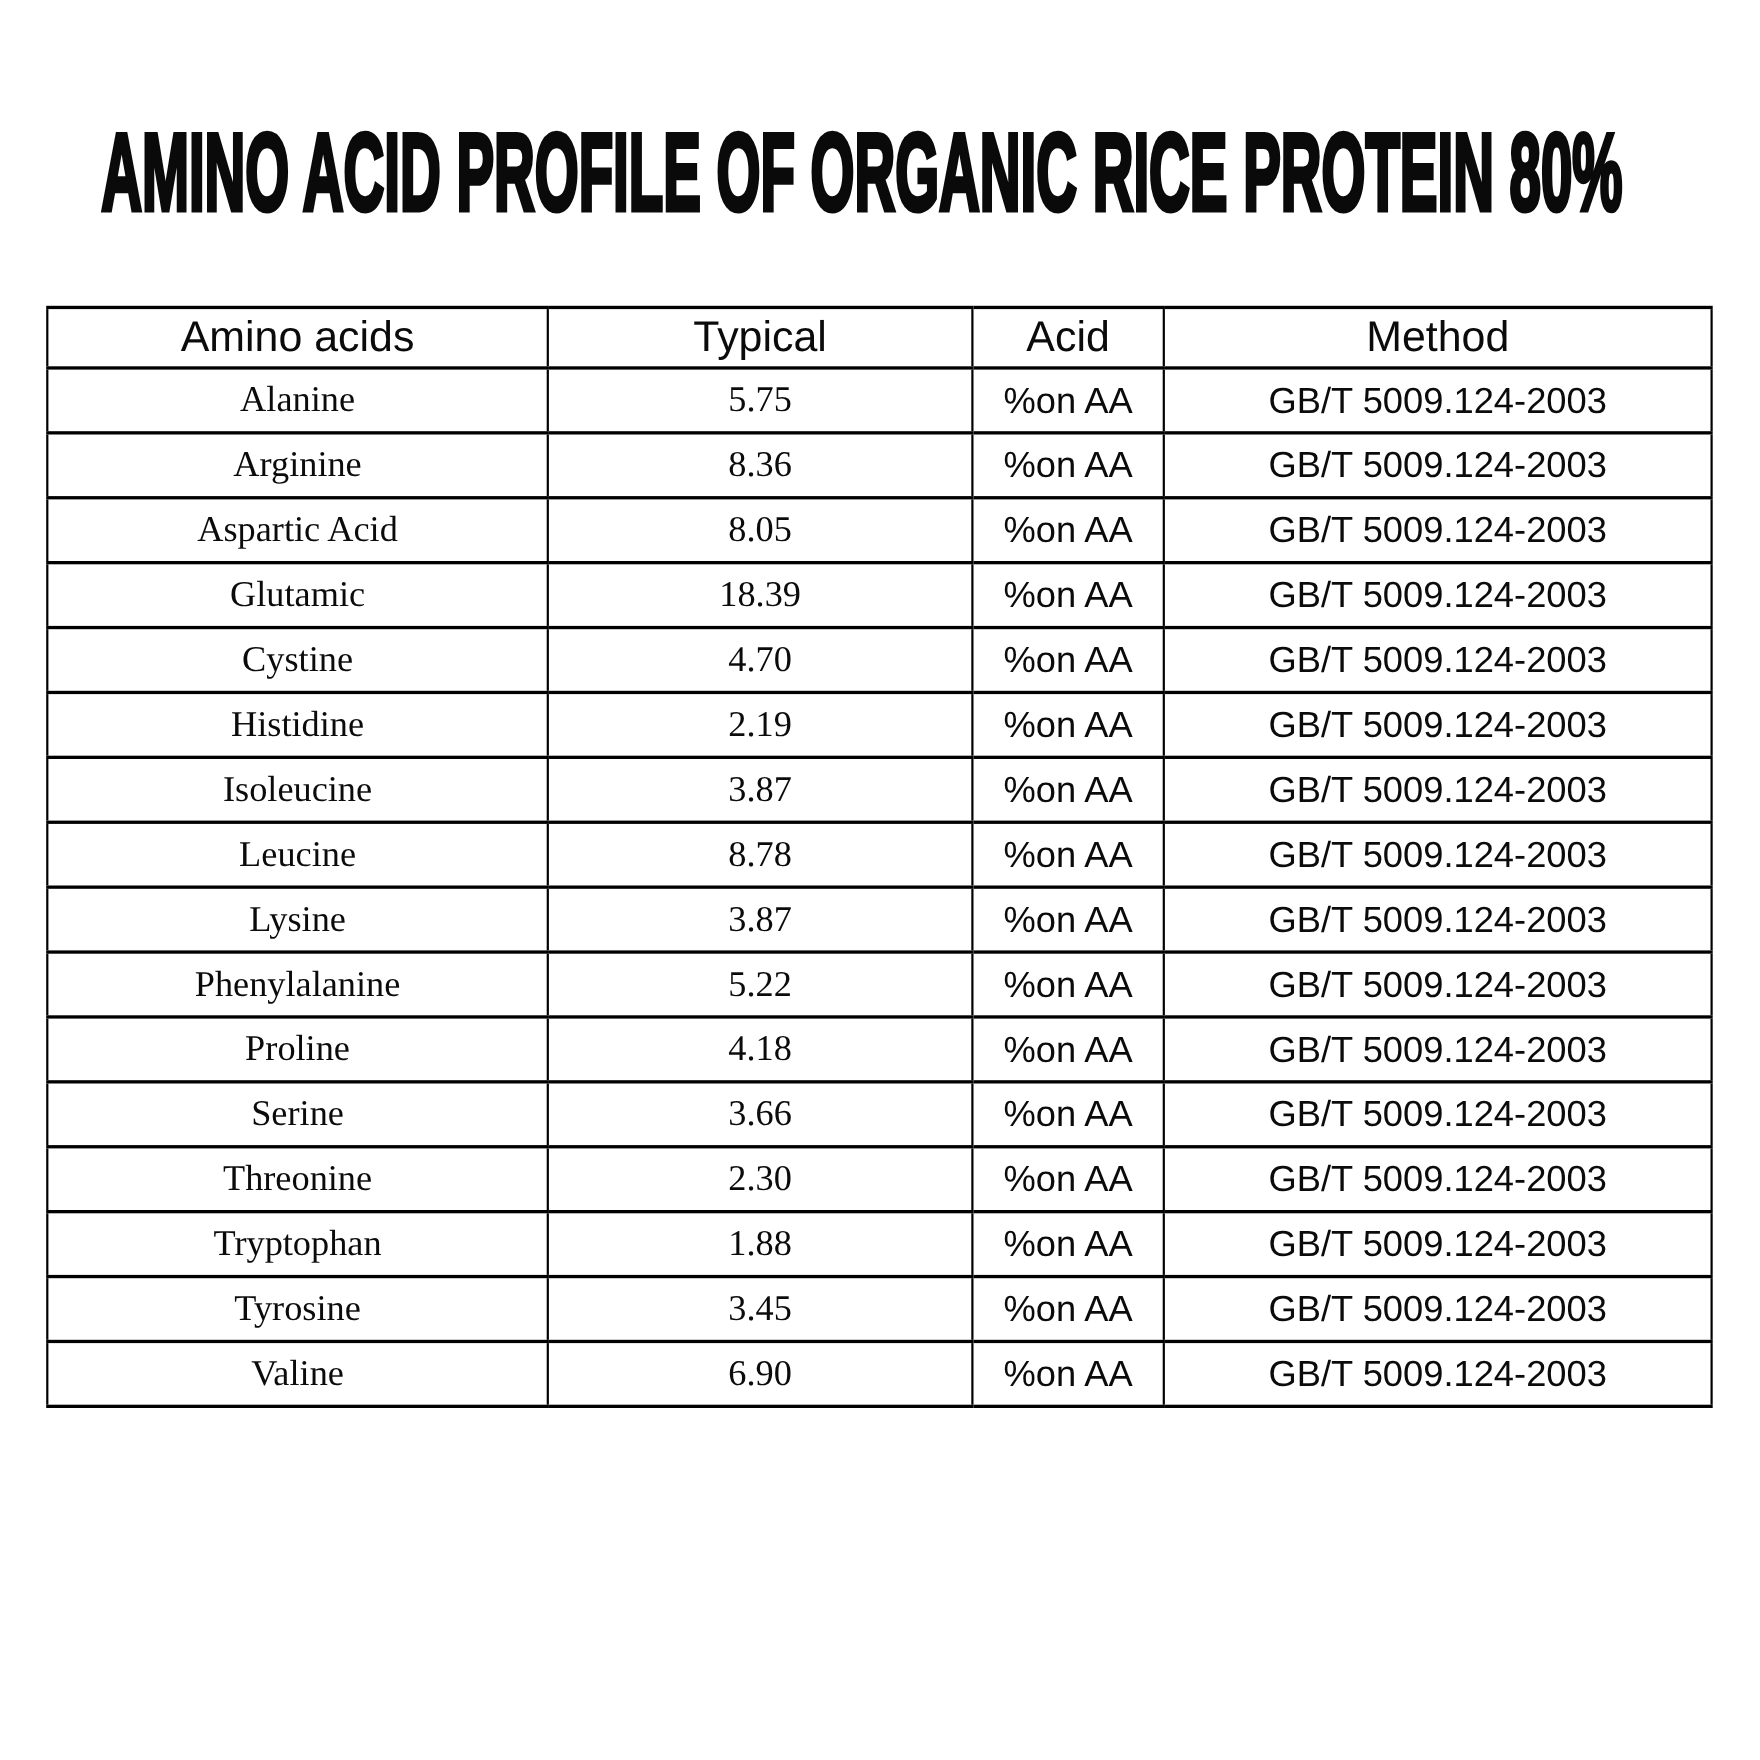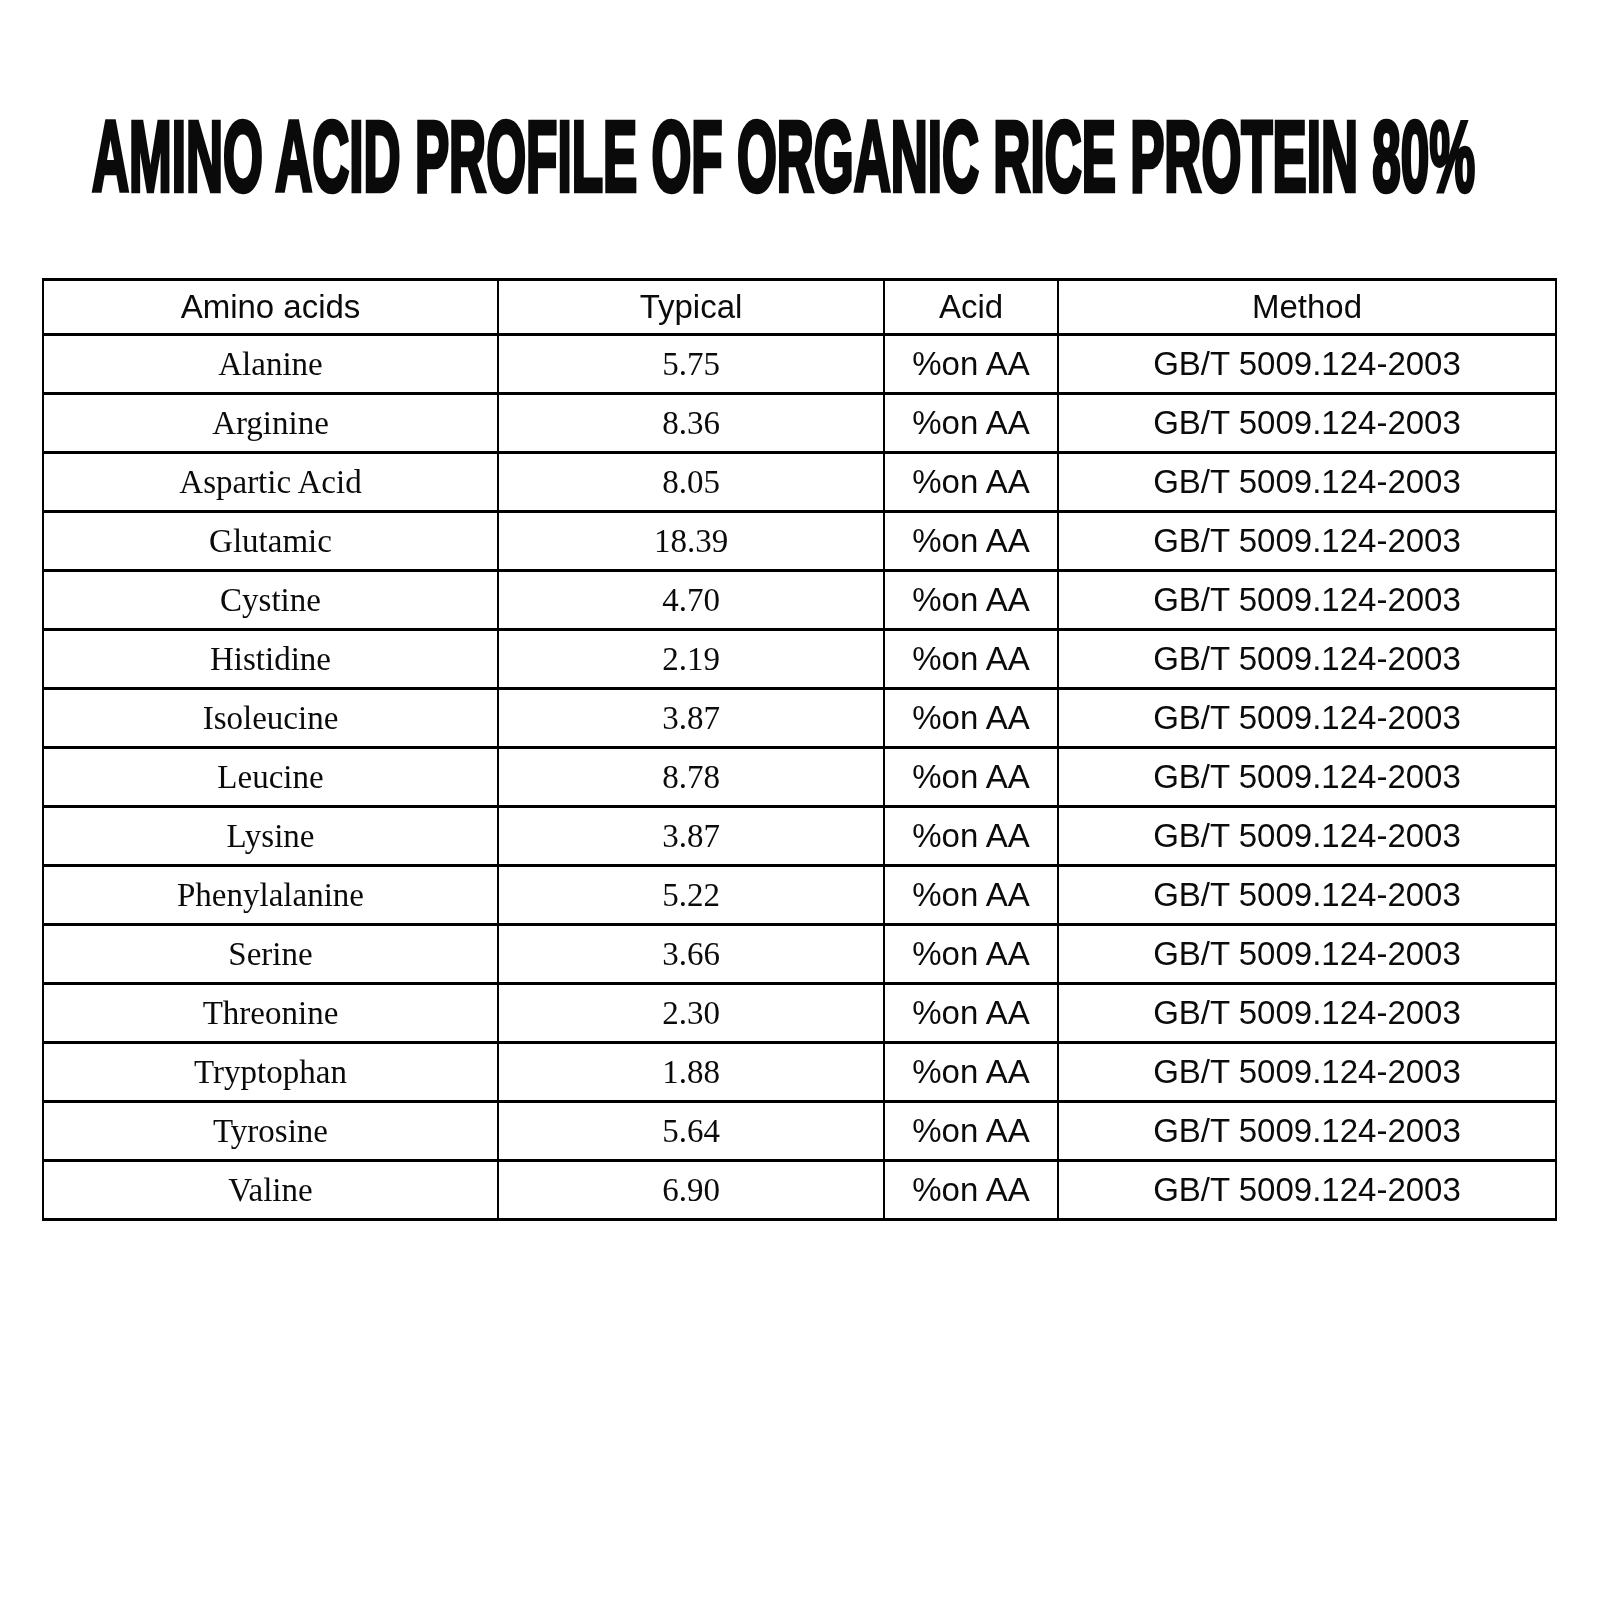--- a/index.html
+++ b/index.html
@@ -46,21 +46,21 @@
     border-bottom: 3px solid #000000;
     text-align: center;
     vertical-align: middle;
     padding: 0;
     overflow: hidden;
   }
   .aa-table th {
     height: 52px;
     font-family: "Liberation Sans", sans-serif;
     font-weight: 400;
-    font-size: 33px;
+    font-size: 39px;
     color: #0b0b0b;
   }
   .aa-table td {
     height: 56px;
     font-size: 33px;
   }
   .cell-serif {
     font-family: "Liberation Serif", "DejaVu Serif", serif;
     font-size: 36px;
     color: #0b0b0b;
@@ -161,20 +161,26 @@
   </tr>
 
 
   <tr>
     <td class="cell-serif">Phenylalanine</td>
     <td class="cell-serif">5.22</td>
     <td class="cell-sans">%on AA</td>
     <td class="cell-sans">GB/T 5009.124-2003</td>
   </tr>
 
+  <tr>
+    <td class="cell-serif">Proline</td>
+    <td class="cell-serif">4.18</td>
+    <td class="cell-sans">%on AA</td>
+    <td class="cell-sans">GB/T 5009.124-2003</td>
+  </tr>
 
   <tr>
     <td class="cell-serif">Serine</td>
     <td class="cell-serif">3.66</td>
     <td class="cell-sans">%on AA</td>
     <td class="cell-sans">GB/T 5009.124-2003</td>
   </tr>
 
   <tr>
     <td class="cell-serif">Threonine</td>
@@ -185,21 +191,21 @@
 
   <tr>
     <td class="cell-serif">Tryptophan</td>
     <td class="cell-serif">1.88</td>
     <td class="cell-sans">%on AA</td>
     <td class="cell-sans">GB/T 5009.124-2003</td>
   </tr>
 
   <tr>
     <td class="cell-serif">Tyrosine</td>
-    <td class="cell-serif">5.64</td>
+    <td class="cell-serif">3.45</td>
     <td class="cell-sans">%on AA</td>
     <td class="cell-sans">GB/T 5009.124-2003</td>
   </tr>
 
   <tr>
     <td class="cell-serif">Valine</td>
     <td class="cell-serif">6.90</td>
     <td class="cell-sans">%on AA</td>
     <td class="cell-sans">GB/T 5009.124-2003</td>
   </tr>

